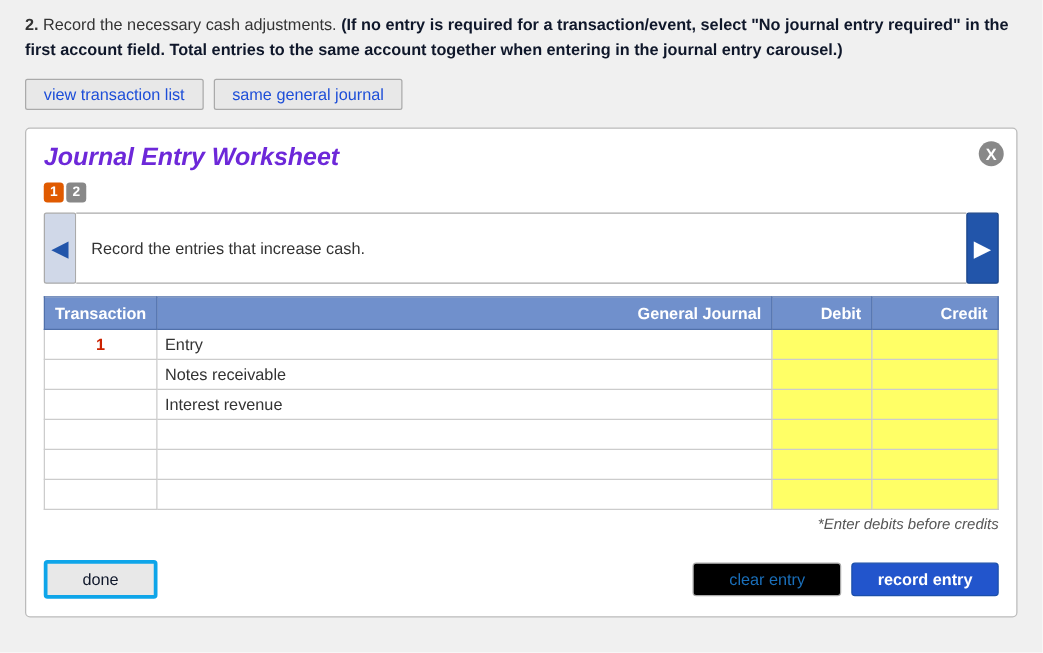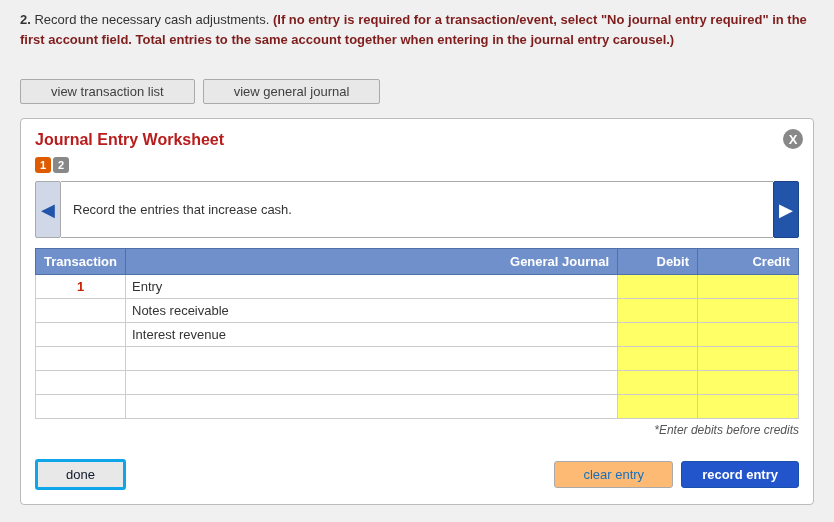--- a/index.html
+++ b/index.html
@@ -16,50 +16,50 @@
       margin-bottom: 14px;
       line-height: 1.5;
     }
     .step-number {
       font-weight: bold;
     }
     .instruction-main {
       color: #333;
     }
     .instruction-warning {
-      color: #7f1d1d;
+      color: #0f172a;
       font-weight: bold;
     }
     .top-buttons {
       display: flex;
       gap: 8px;
       margin-bottom: 14px;
     }
     .top-btn {
       border: 1px solid #aaa;
       background: #e8e8e8;
-      color: #404040;
-      padding: 4px 30px;
+      color: #1d4ed8;
+      padding: 4px 14px;
       cursor: pointer;
       font-size: 13px;
       border-radius: 2px;
-      margin-top: 16px;
     }
     .worksheet-panel {
       background: #fff;
       border: 1px solid #bbb;
       border-radius: 4px;
       padding: 12px 14px 14px 14px;
       position: relative;
     }
     .worksheet-title {
-      font-size: 16px;
+      font-size: 20px;
       font-weight: bold;
       margin-bottom: 8px;
-      color: #b91c1c;
+      color: #6d28d9;
+      font-style: italic;
     }
     .close-btn {
       position: absolute;
       top: 10px;
       right: 10px;
       width: 20px;
       height: 20px;
       border-radius: 50%;
       background: #888;
       color: #fff;
@@ -181,21 +181,21 @@
       border: 3px solid #0ea5e9;
       background: #e8e8e8;
       color: #0f172a;
       padding: 5px 28px;
       cursor: pointer;
       font-size: 13px;
       border-radius: 3px;
     }
     .bottom-btn-clear {
       border: 1px solid #aaa;
-      background: #fdba74;
+      background: #000000;
       color: #1a6fba;
       padding: 5px 28px;
       cursor: pointer;
       font-size: 13px;
       border-radius: 3px;
     }
     .bottom-btn-record {
       border: 1px solid #1a4faa;
       background: #2255cc;
       color: #fff;
@@ -216,21 +216,21 @@
 
 <div class="instruction-block">
   <span class="step-number">2.</span>
   <span class="instruction-main"> </span>
   <span>Record the necessary cash adjustments.</span>
   <span class="instruction-warning">(If no entry is required for a transaction/event, select "No journal entry required" in the first account field. Total entries to the same account together when entering in the journal entry carousel.)</span>
 </div>
 
 <div class="top-buttons">
   <button class="top-btn">view transaction list</button>
-  <button class="top-btn">view general journal</button>
+  <button class="top-btn">same general journal</button>
 </div>
 
 <div class="worksheet-panel">
   <div class="worksheet-title">Journal Entry Worksheet</div>
   <button class="close-btn">X</button>
 
   <div class="step-indicators">
     <div class="step-badge step-badge-active">1</div>
     <div class="step-badge step-badge-inactive">2</div>
   </div>

